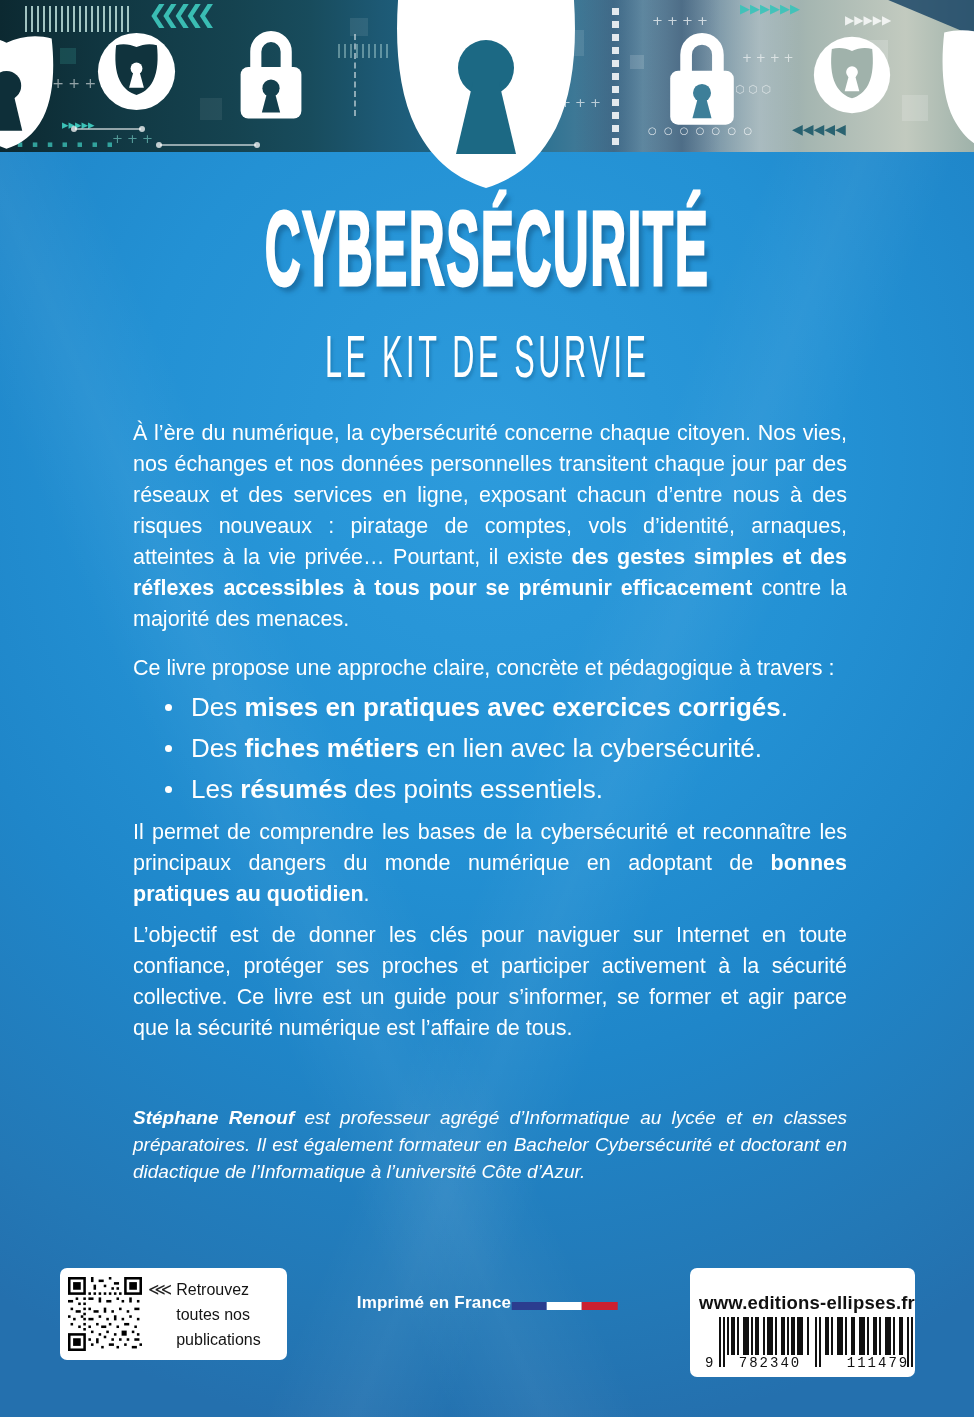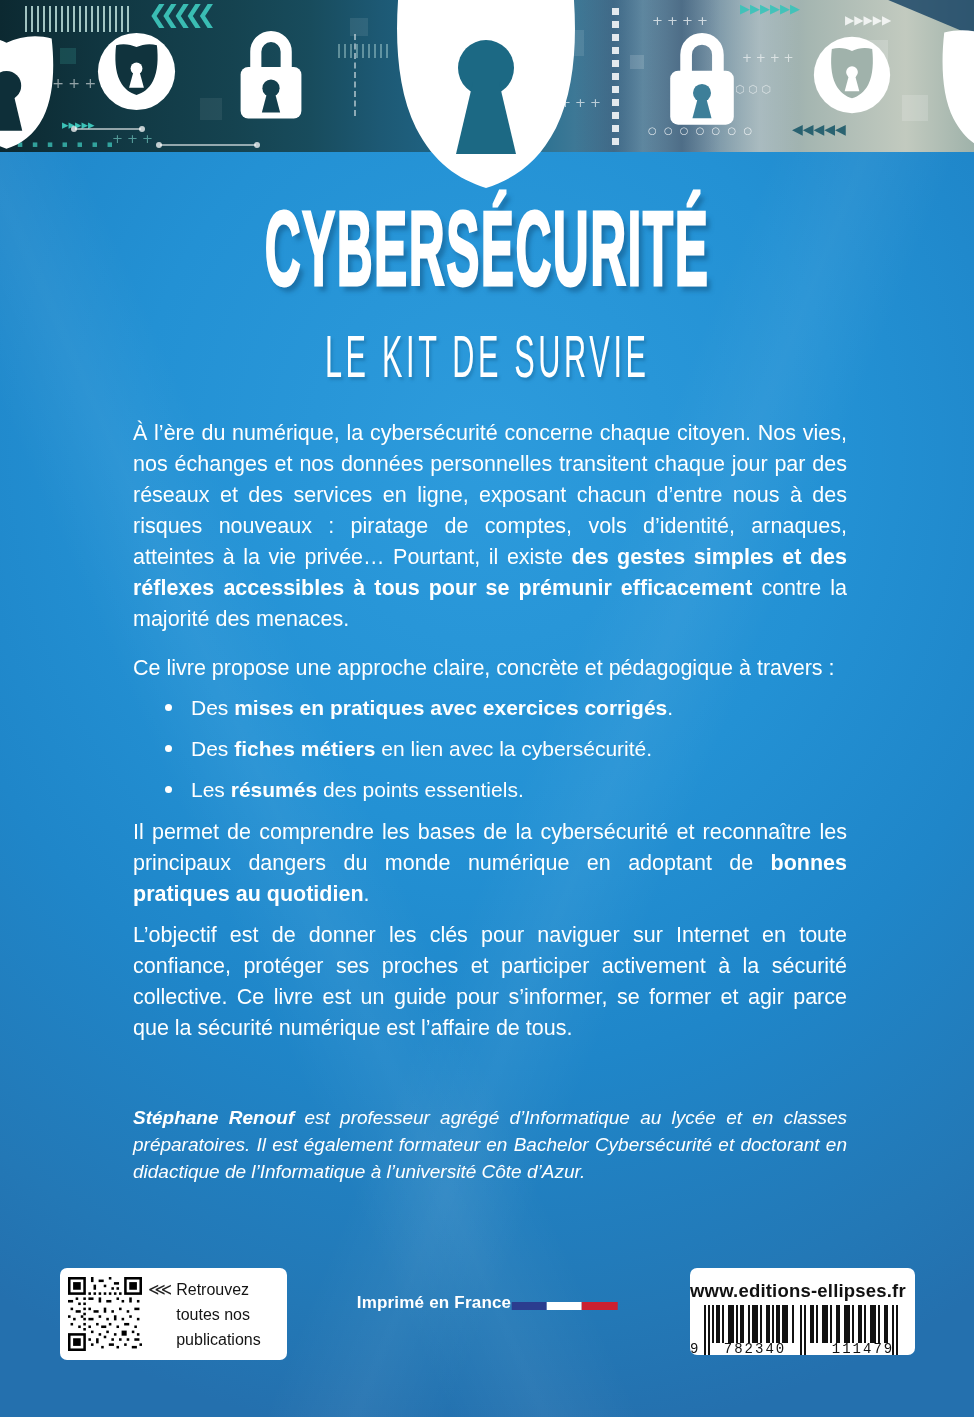--- a/index.html
+++ b/index.html
@@ -51,40 +51,40 @@
   .subtitle span{
     display:inline-block;color:#fff;font-size:59px;line-height:1;font-weight:400;
     letter-spacing:7px;transform:scaleX(.52);transform-origin:50% 50%;
     text-shadow:4px 3px 4px rgba(18,88,134,.35);white-space:nowrap;}
   
   .content{position:absolute;left:133px;width:714px;top:418px;color:#fff;z-index:2;}
   .content p{margin:0;font-size:21.5px;line-height:31px;text-align:justify;}
   .content b{font-weight:bold;}
   .intro{margin-top:18px !important;}
   ul.features{list-style:none;margin:8px 0 0 0;padding:0;}
-  ul.features li{display:flex;margin-bottom:10px;font-size:21px;line-height:31px;}
+  ul.features li{display:flex;margin-bottom:10px;font-size:26px;line-height:31px;}
   ul.features .dot{flex:0 0 auto;width:7px;height:7px;border-radius:50%;background:#fff;margin:12px 19px 0 32px;}
   .p2{margin-top:12px !important;}
   .p3{margin-top:10px !important;}
   .bio{margin-top:60px !important;font-size:19px !important;line-height:27px !important;font-style:italic;}
   .bio b{font-style:italic;}
   
   .whitebox{position:absolute;background:#fff;border-radius:7px;z-index:3;}
   .pub-box{left:60px;top:1268px;width:227px;height:92px;display:flex;align-items:center;padding:0;}
   .pub-box .qr{margin:9px 6px 9px 8px;flex:0 0 auto;}
   .pub-text{display:flex;align-items:flex-start;color:#141414;}
   .pub-text .chev{font-size:17px;line-height:24px;margin:1px 4px 0 0;color:#222;}
   .pub-text .lbl{font-size:16px;line-height:25px;width:110px;}
   .printed{position:absolute;left:50%;transform:translateX(-50%);top:1293px;z-index:3;
     display:flex;flex-direction:row;align-items:center;color:#fff;}
   .printed .lbl{font-size:17px;font-weight:bold;letter-spacing:.2px;}
   .flag{display:flex;width:106px;height:8px;margin-top:5px;}
   .flag i{flex:1;display:block;}
   .flag .fb{background:#2b3d8f;} .flag .fw{background:#ffffff;} .flag .fr{background:#cc2030;}
-  .isbn-box{left:690px;top:1268px;width:225px;height:87px;display:flex;flex-direction:column;align-items:flex-start;padding-top:12px;box-sizing:border-box;}
+  .isbn-box{left:690px;top:1268px;width:225px;height:109px;display:flex;flex-direction:column;align-items:flex-end;padding-top:24px;box-sizing:border-box;}
   .website{font-size:18.5px;font-weight:bold;color:#111;letter-spacing:.2px;}
   .barcode{position:relative;width:210px;height:52px;margin-top:3px;}
   .barcode svg{position:absolute;inset:0;}
   .barcode span{position:absolute;bottom:-2px;font-family:"Liberation Mono",monospace;font-size:14px;color:#111;}
   .barcode .d9{left:0;}
   .barcode .dg1{left:22px;width:86px;text-align:center;letter-spacing:2px;}
   .barcode .dg2{left:132px;width:82px;text-align:center;letter-spacing:2px;}
 </style>
 </head>
 <body>

